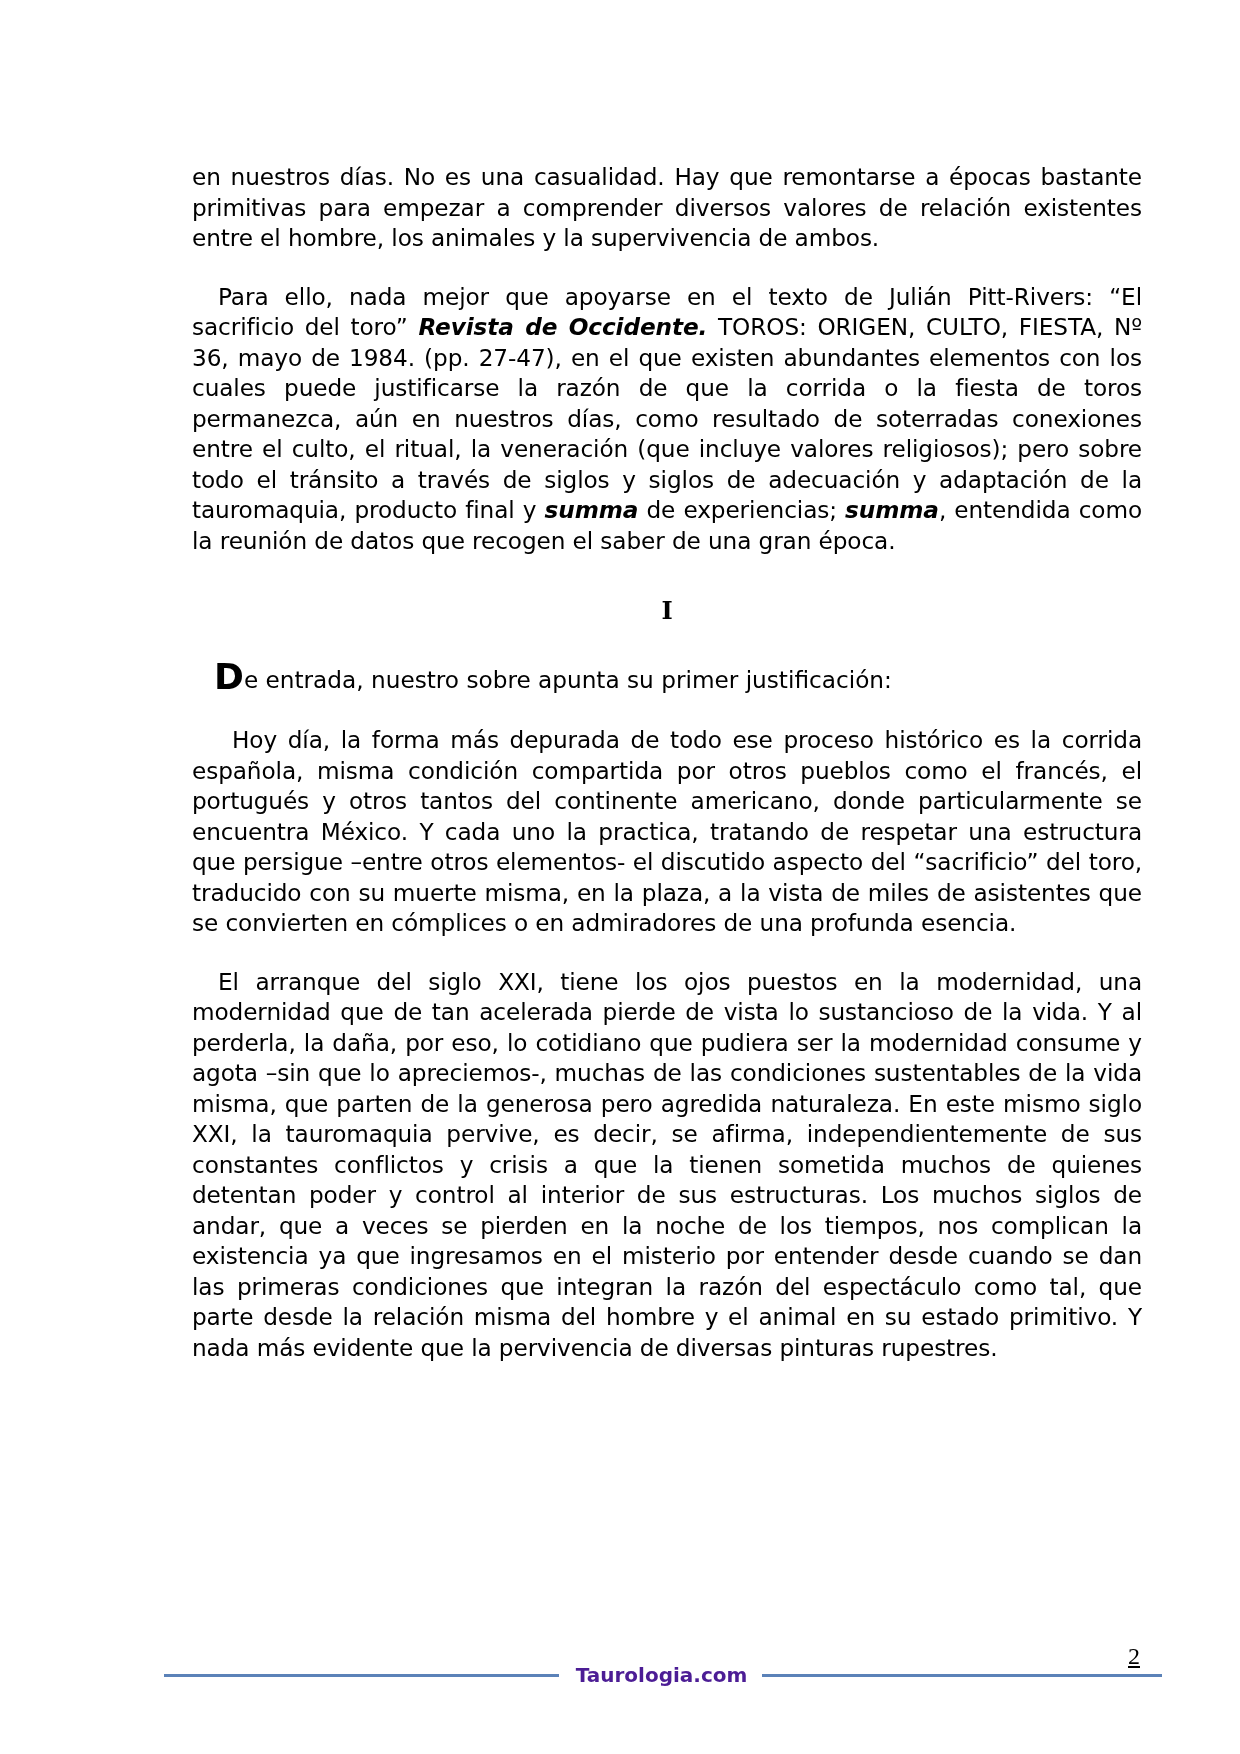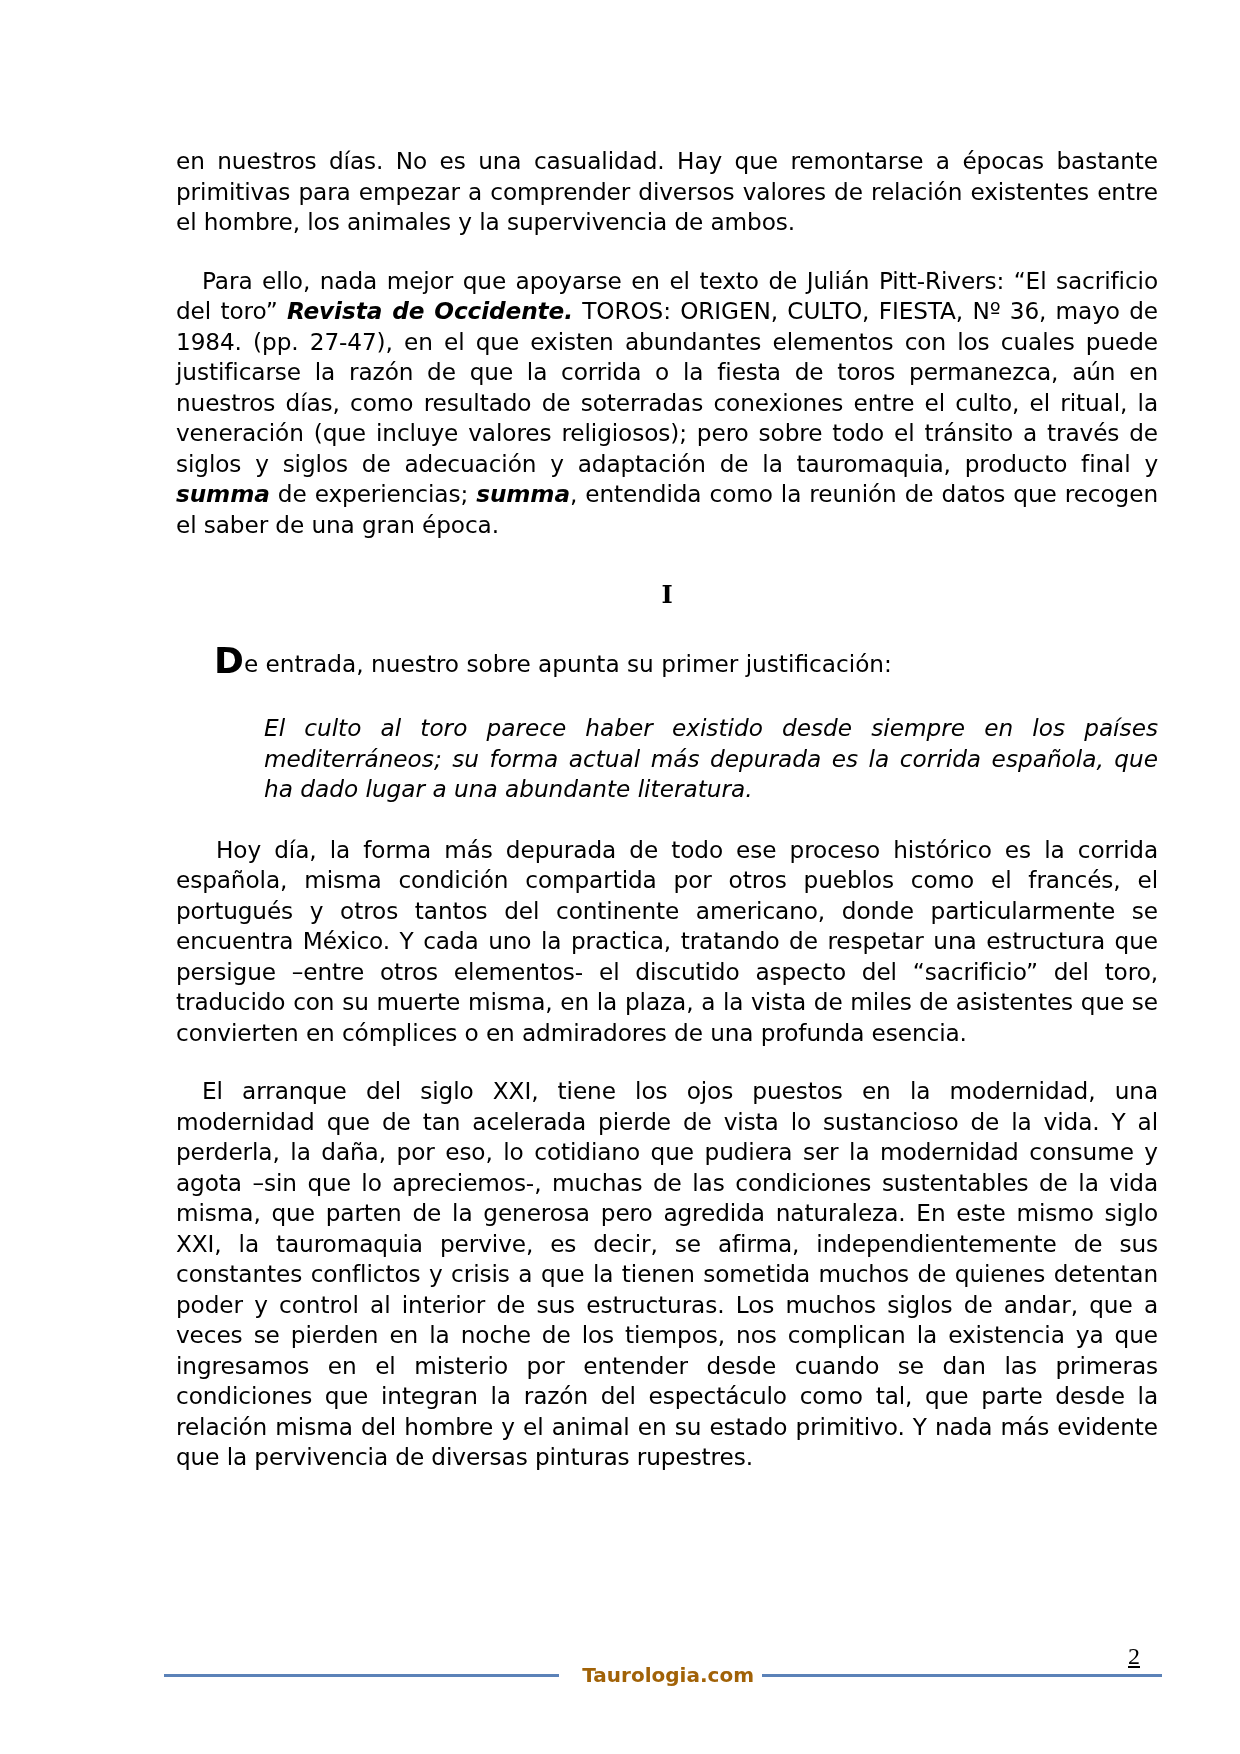--- a/index.html
+++ b/index.html
@@ -11,21 +11,21 @@
       font-family: "DejaVu Sans", sans-serif;
       color: #000000;
     }
     .page-body {
       position: absolute;
       left: 176px;
       top: 146px;
       width: 982px;
     }
     .para {
-      margin: 0;
+      margin: 16px;
       font-size: 23.2px;
       line-height: 30.5px;
       text-align: justify;
       text-align-last: left;
       letter-spacing: -0.1px;
     }
     .indent { text-indent: 26px; }
     .gap-after { margin-bottom: 28px; }
     .section-heading {
       text-align: center;
@@ -101,27 +101,26 @@
 <div class="page-body">
 
   <p class="para gap-after">en nuestros días. No es una casualidad. Hay que remontarse a épocas bastante primitivas para empezar a comprender diversos valores de relación existentes entre el hombre, los animales y la supervivencia de ambos.</p>
 
   <p class="para indent"><span>Para ello, nada mejor que apoyarse en el texto de Julián Pitt-Rivers: “El sacrificio del toro” </span><em>Revista de Occidente.</em><span> TOROS: ORIGEN, CULTO, FIESTA, Nº 36, mayo de 1984. (pp. 27-47), en el que existen abundantes elementos con los cuales puede justificarse la razón de que la corrida o la fiesta de toros permanezca, aún en nuestros días, como resultado de soterradas conexiones entre el culto, el ritual, la veneración (que incluye valores religiosos); pero sobre todo el tránsito a través de siglos y siglos de adecuación y adaptación de la tauromaquia, producto final y </span><em>summa</em><span> de experiencias; </span><em>summa</em><span>, entendida como la reunión de datos que recogen el saber de una gran época.</span></p>
 
   <div class="section-heading">I</div>
 
   <p class="dropcap-para"><span class="dropcap">D</span><span>e entrada, nuestro sobre apunta su primer justificación:</span></p>
 
-  <p class="quote">El culto al toro parece haber existido desde siempre en los países mediterráneos; su forma actual más depurada es la corrida española, que ha dado lugar a una abundante literatura.</p>
 
   <p class="para after-quote">Hoy día, la forma más depurada de todo ese proceso histórico es la corrida española, misma condición compartida por otros pueblos como el francés, el portugués y otros tantos del continente americano, donde particularmente se encuentra México. Y cada uno la practica, tratando de respetar una estructura que persigue –entre otros elementos- el discutido aspecto del “sacrificio” del toro, traducido con su muerte misma, en la plaza, a la vista de miles de asistentes que se convierten en cómplices o en admiradores de una profunda esencia.</p>
 
   <p class="para indent p-arranque">El arranque del siglo XXI, tiene los ojos puestos en la modernidad, una modernidad que de tan acelerada pierde de vista lo sustancioso de la vida. Y al perderla, la daña, por eso, lo cotidiano que pudiera ser la modernidad consume y agota –sin que lo apreciemos-, muchas de las condiciones sustentables de la vida misma, que parten de la generosa pero agredida naturaleza. En este mismo siglo XXI, la tauromaquia pervive, es decir, se afirma, independientemente de sus constantes conflictos y crisis a que la tienen sometida muchos de quienes detentan poder y control al interior de sus estructuras. Los muchos siglos de andar, que a veces se pierden en la noche de los tiempos, nos complican la existencia ya que ingresamos en el misterio por entender desde cuando se dan las primeras condiciones que integran la razón del espectáculo como tal, que parte desde la relación misma del hombre y el animal en su estado primitivo. Y nada más evidente que la pervivencia de diversas pinturas rupestres.</p>
 
 </div>
 
 <div class="page-number">2</div>
 
 <div class="footer">
   <div class="footer-line left" style="background: rgb(91, 130, 184);"></div>
-  <div class="footer-brand" style="color: #a16207; text-align: right;">Taurologia.com</div>
+  <div class="footer-brand" style="color: #4c1d95;">Taurologia.com</div>
   <div class="footer-line right" style="background: rgb(91, 130, 184);"></div>
 </div>
 
 </body></html>

